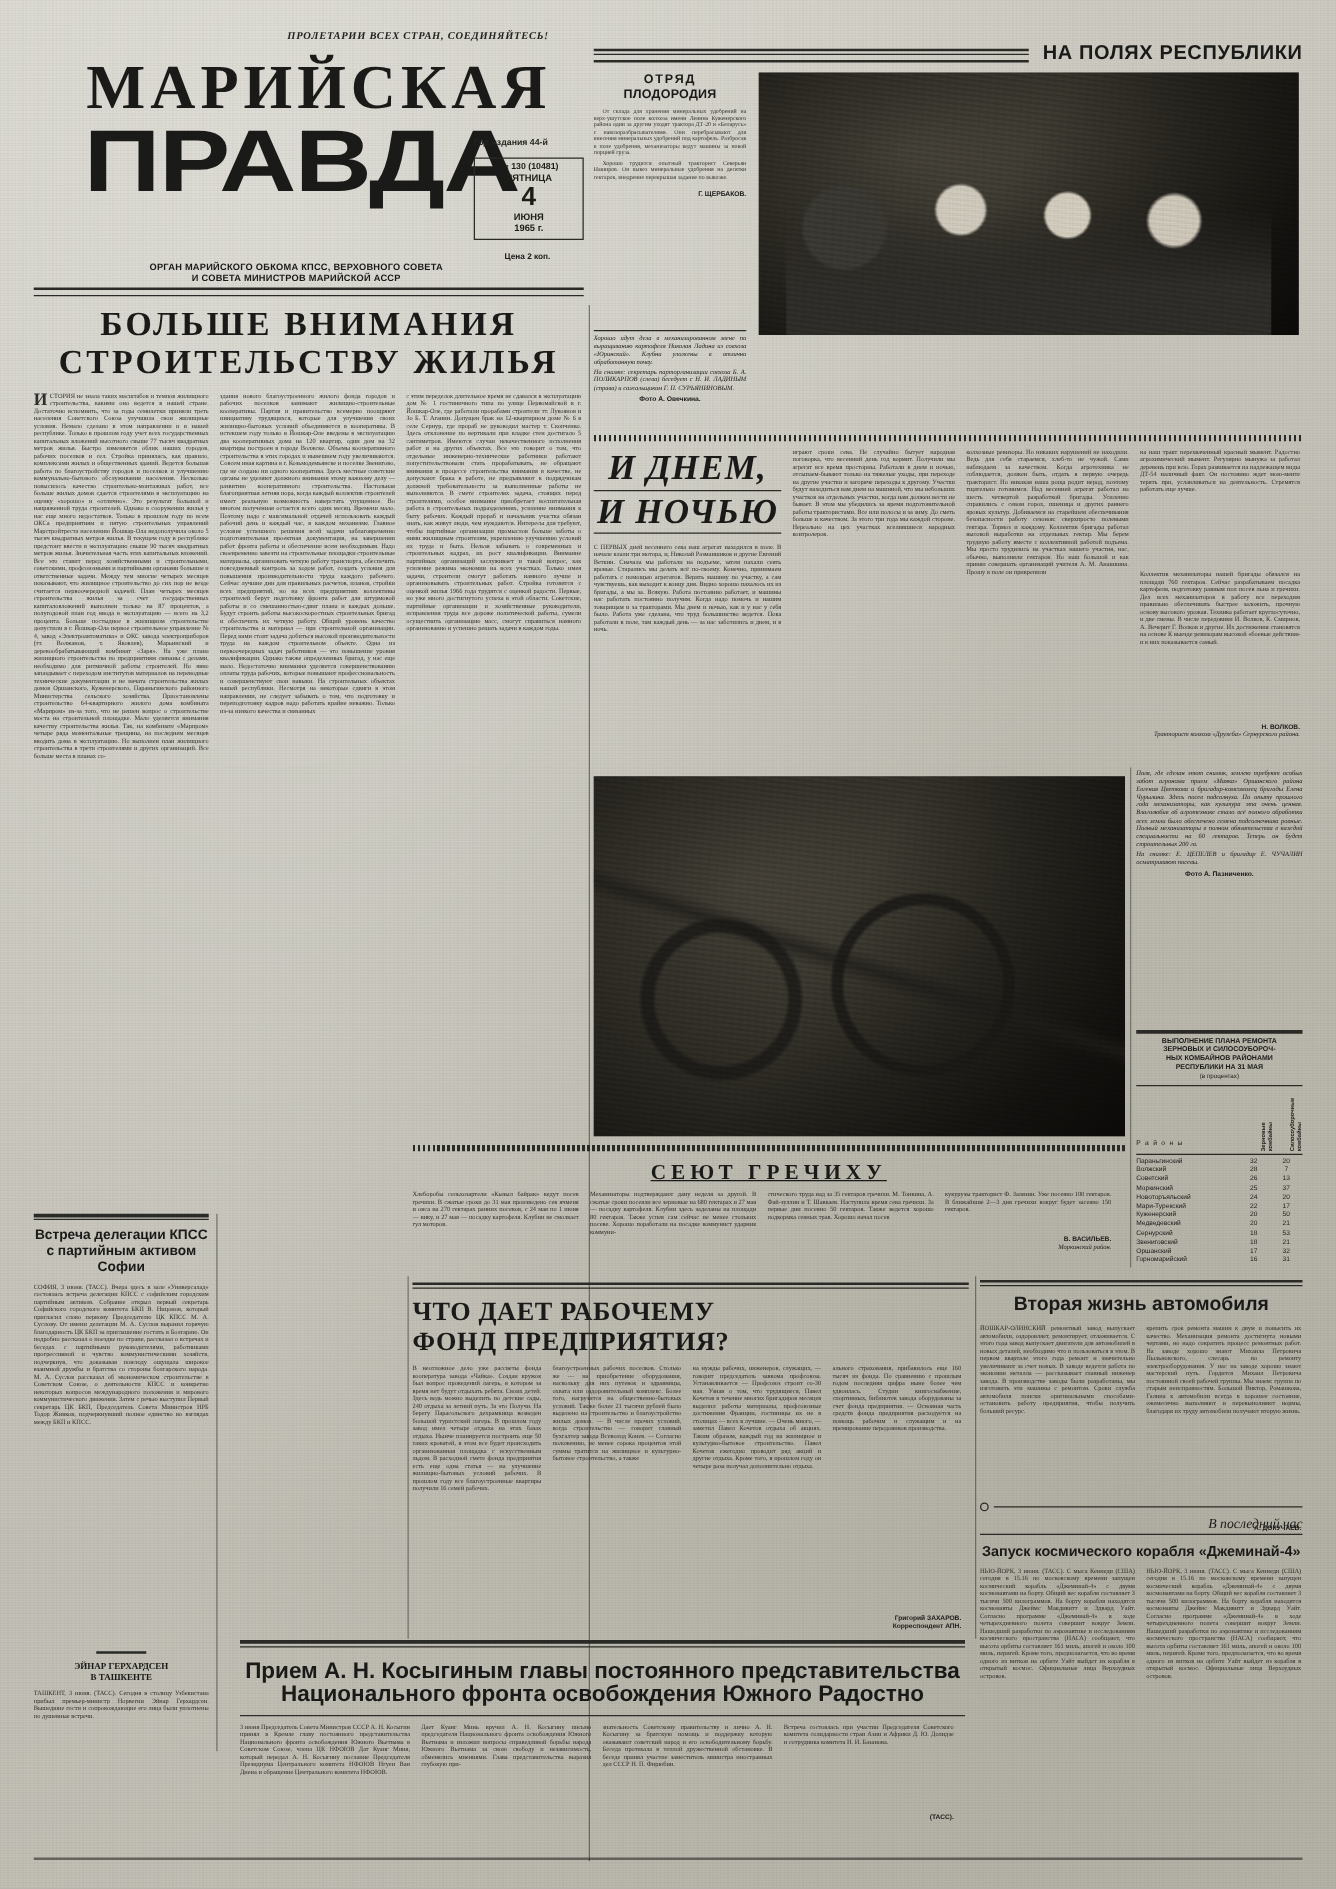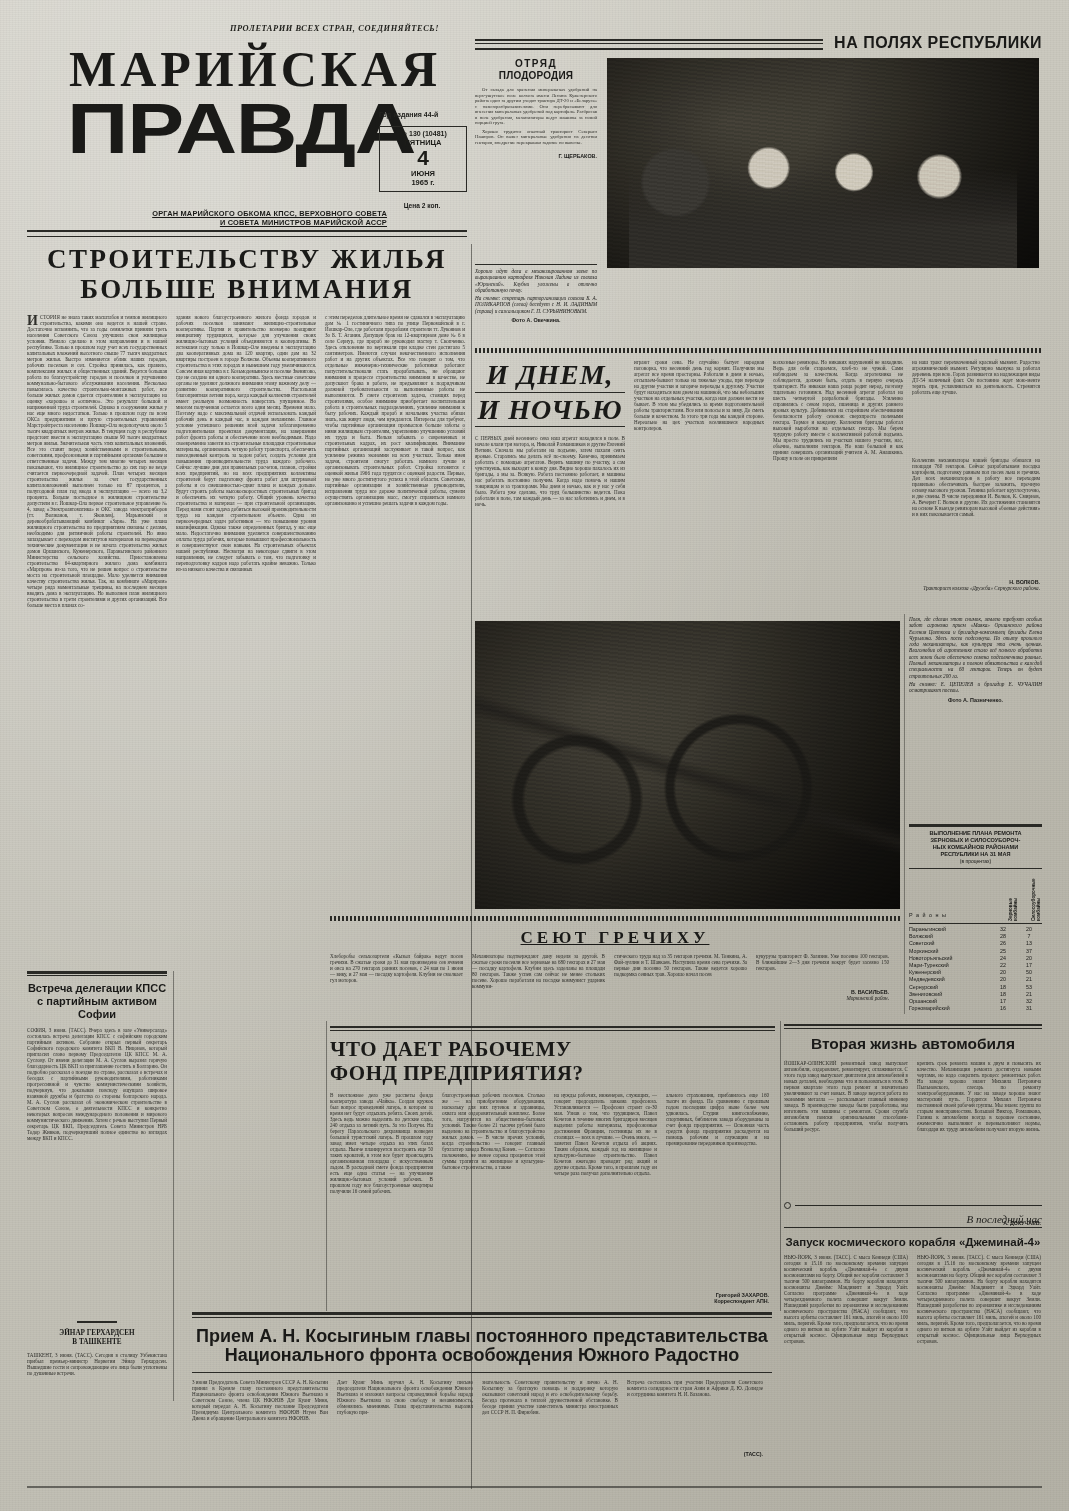--- a/index.html
+++ b/index.html
@@ -66,23 +66,23 @@
   .datebox .num{font-size:7px;font-weight:bold;line-height:9px;}
   .datebox .day{font-size:7.5px;font-weight:bold;line-height:9px;}
   .datebox .big{font-size:21px;font-weight:bold;line-height:22px;}
   .datebox .mon{font-size:7.5px;font-weight:bold;line-height:9px;}
   .datebox .yr{font-size:7.5px;font-weight:bold;line-height:10px;}
   .price{
     position:absolute;left:352px;top:186px;width:86px;text-align:center;
     font-family:"Liberation Sans",sans-serif;font-size:6.6px;font-weight:bold;
   }
   .organ{
-    position:absolute;left:60px;top:193px;width:300px;text-align:right;
+    position:absolute;left:60px;top:193px;width:300px;text-align:center;
     font-family:"Liberation Sans",sans-serif;font-weight:bold;font-size:7.4px;
-    line-height:9px;letter-spacing:.2px;text-decoration:underline;
+    line-height:9px;letter-spacing:.2px;
   }
 
   
   .na-polyah{
     position:absolute;left:448px;top:18px;width:567px;height:16px;
   }
   .na-polyah .lines{
     position:absolute;left:0;top:5px;width:348px;height:7px;
     border-top:2px solid #2a2a26;border-bottom:2px solid #2a2a26;
   }
@@ -237,22 +237,22 @@
       <div>Хорошо идут дела в механизированном звене по выращиванию картофеля Николая Ладина из совхоза «Юринский». Клубни уложены в отлично обработанную почву.</div>
       <div style="margin-top:2px;">На снимке: секретарь парторганизации совхоза Б. А. ПОЛИКАРПОВ (слева) беседует с Н. И. ЛАДИНЫМ (справа) и сажальщиком Г. П. СУРЬЯНИНОВЫМ.</div>
       <div class="foto">Фото А. Овечкина.</div>
     </div>
   </div>
 
   <div style="position:absolute;left:0;top:214px;width:440px;height:4px;border-top:2.5px solid #2a2a26;border-bottom:1.5px solid #2a2a26;"></div>
 
   <div style="position:absolute;left:0;top:228px;width:440px;">
     <div class="headline-main">
+      <div>БОЛЬШЕ ВНИМАНИЯ</div>
       <div>СТРОИТЕЛЬСТВУ ЖИЛЬЯ</div>
-      <div>БОЛЬШЕ ВНИМАНИЯ</div>
     </div>
     <div style="display:flex;gap:9px;margin-top:10px;height:705px;">
       <div class="col-text dropcap" style="width:140px;">ИСТОРИЯ не знала таких масштабов и темпов жилищного строительства, какими оно ведется в нашей стране. Достаточно вспомнить, что за годы семилетки приняли треть населения Советского Союза улучшила свои жилищные условия. Немало сделано в этом направлении и в нашей республике. Только в прошлом году учет всех государственных капитальных вложений высотного свыше 77 тысяч квадратных метров жилья. Быстро изменяется облик наших городов, рабочих поселков и сел. Стройка принялась, как правило, комплексами жилых и общественных зданий. Ведется большая работа по благоустройству городов и поселков и улучшению коммунально-бытового обслуживания населения. Несколько повысилось качество строительно-монтажных работ, все больше жилых домов сдается строителями в эксплуатацию на оценку «хорошо» и «отлично». Это результат большой и напряженной труда строителей. Однако в сооружении жилья у нас еще много недостатков. Только в прошлом году по всем ОКСа предприятиям и пятую строительных управлений Марстройтреста населению Йошкар-Ола недополучила около 5 тысяч квадратных метров жилья. В текущем году в республике предстоит ввести в эксплуатацию свыше 90 тысяч квадратных метров жилья. Значительная часть этих капитальных вложений. Все это ставит перед хозяйственными и строительными, советскими, профсоюзными и партийными органами большие и ответственные задачи. Между тем многие четырех месяцев показывают, что жилищное строительство до сих пор не везде считается первоочередной задачей. План четырех месяцев строительства жилья за счет государственных капиталовложений выполнен только на 87 процентов, а полугодовой план год ввода в эксплуатацию — всего на 3,2 процента. Больше постыдное в жилищном строительстве допустили в г. Йошкар-Ола первое строительное управление № 4, завод «Электроавтоматика» и ОКС завода электроприборов (тт. Волжанов, т. Яковлев), Марьинский и деревообрабатывающий комбинат «Заря». На уже плана жилищного строительства по предприятиям связаны с делами, необходимо для ритмичной работы строителей. Но явно запаздывает с переходом институтов материалов на переводные технические документации и не начата строительства жилых домов Оршанского, Куженерского, Параньгинского районного Министерства сельского хозяйства. Приостановлены строительство 64-квартирного жилого дома комбината «Марпром» из-за того, что не решен вопрос о строительстве моста на строительной площадке. Мало уделяется внимания качеству строительства жилья. Так, на комбинате «Марпром» четыре ряда моментальные трещины, на последнем месяцев вводить дома в эксплуатацию. Но выполнен план жилищного строительства в трети строителями и других организаций. Все больше места в планах со-</div>
       <div class="col-text" style="width:140px;">здания нового благоустроенного жилого фонда городов и рабочих поселков занимают жилищно-строительные кооперативы. Партия и правительство всемерно поощряют инициативу трудящихся, которые для улучшения своих жилищно-бытовых условий объединяются в кооперативы. В истекшем году только в Йошкар-Оле введены в эксплуатацию два кооперативных дома на 120 квартир, один дом на 32 квартиры построен в городе Волжске. Объемы кооперативного строительства в этих городах и нынешнем году увеличиваются. Совсем иная картина в г. Козьмодемьянске и поселке Звенигово, где не создано ни одного кооператива. Здесь местные советские органы не уделяют должного внимания этому важному делу — развитию кооперативного строительства. Настольная благоприятная летняя пора, когда каждый коллектив строителей имеет реальную возможность наверстать упущенное. Во многом полученная остается всего одни месяц. Времени мало. Поэтому надо с максимальной отдачей использовать каждый рабочий день и каждый час, в каждом механизме. Главное условие успешного решения всей задачи заблаговременно подготовительная проектная документация, на завершении работ фронта работы и обеспечение всем необходимым. Надо своевременно завезти на строительные площадки строительные материалы, организовать четкую работу транспорта, обеспечить повседневный контроль за ходом работ, создать условия для повышения производительности труда каждого рабочего. Сейчас лучшие дни для правильных расчетов, планов, стройки всех предприятий, но на всех предприятиях коллективы строителей берут подготовку фронта работ для штурмовой работы и со смешанностью-сдвиг плана и каждых дольше. Будут строить работы высокоскоростных строительных бригад и обеспечить их четкую работу. Общий уровень качество строительства и материал — при строительной организации. Перед нами стоит задача добиться высокой производительности труда на каждом строительном объекте. Одна из первоочередных задач работников — это повышение уровня квалификации. Однако также определенных бригад, у нас еще мало. Недостаточно внимания уделяется совершенствованию оплаты труда рабочих, которые повышают профессиональность и совершенствуют свои навыки. На строительных объектах нашей республики. Несмотря на некоторые сдвиги в этом направлении, не следует забывать о том, что подготовку и переподготовку кадров надо работать крайне неважно. Только из-за низкого качества и связанных</div>
       <div class="col-text" style="width:140px;">с этим переделок длительное время не сдавался в эксплуатацию дом № 1 гостиничного типа по улице Первомайской в г. Йошкар-Оле, где работали прорабами строители тт. Лукоянов и Зо Б. Т. Аганин. Допущен брак на 12-квартирном доме № 6 в селе Сернур, где прораб не руководил мастер т. Скопченко. Здесь отклонение по вертикали при кладке стен достигало 5 сантиметров. Имеются случаи некачественного исполнения работ и на других объектах. Все это говорит о том, что отдельные инженерно-технические работники работают попустительствовали стать прорабатывать, не обращают внимания в процессе строительства внимания в качестве, не допускают брака в работе, не предъявляют к подрядчикам должной требовательности за выполненные работы не выполняются. В смете строителях задача, стоящих перед строителями, особое внимание приобретает воспитательная работа в строительных подразделениях, усиление внимания к быту рабочих. Каждый прораб и начальник участка обязан знать, как живут люди, чем нуждаются. Интересы для требуют, чтобы партийные организации промыслов больше заботы о ними жилищным строителям, укреплению улучшению условий их труда и быта. Нельзя забывать о современных и строительных кадрах, их рост квалификации. Внимание партийных организаций заслуживает и такой вопрос, как усиление режима экономии на всех участках. Только имея задачи, строители смогут работать намного лучше и организовывать строительных работ. Стройка готовится с оценкой жилья 1966 года трудятся с оценкой радости. Первые, но уже много достигнутого успеха в этой области. Советские, партийные организации и хозяйственные руководители, исправления труда все дороже политической работы, сумели осуществить организацию масс, смогут справиться намного организованно и успешно решать задачи в каждом годы.</div>
     </div>
   </div>
 
   <div style="position:absolute;left:448px;top:332px;width:567px;">
     <div class="dots" style="margin-bottom:6px;"></div>

